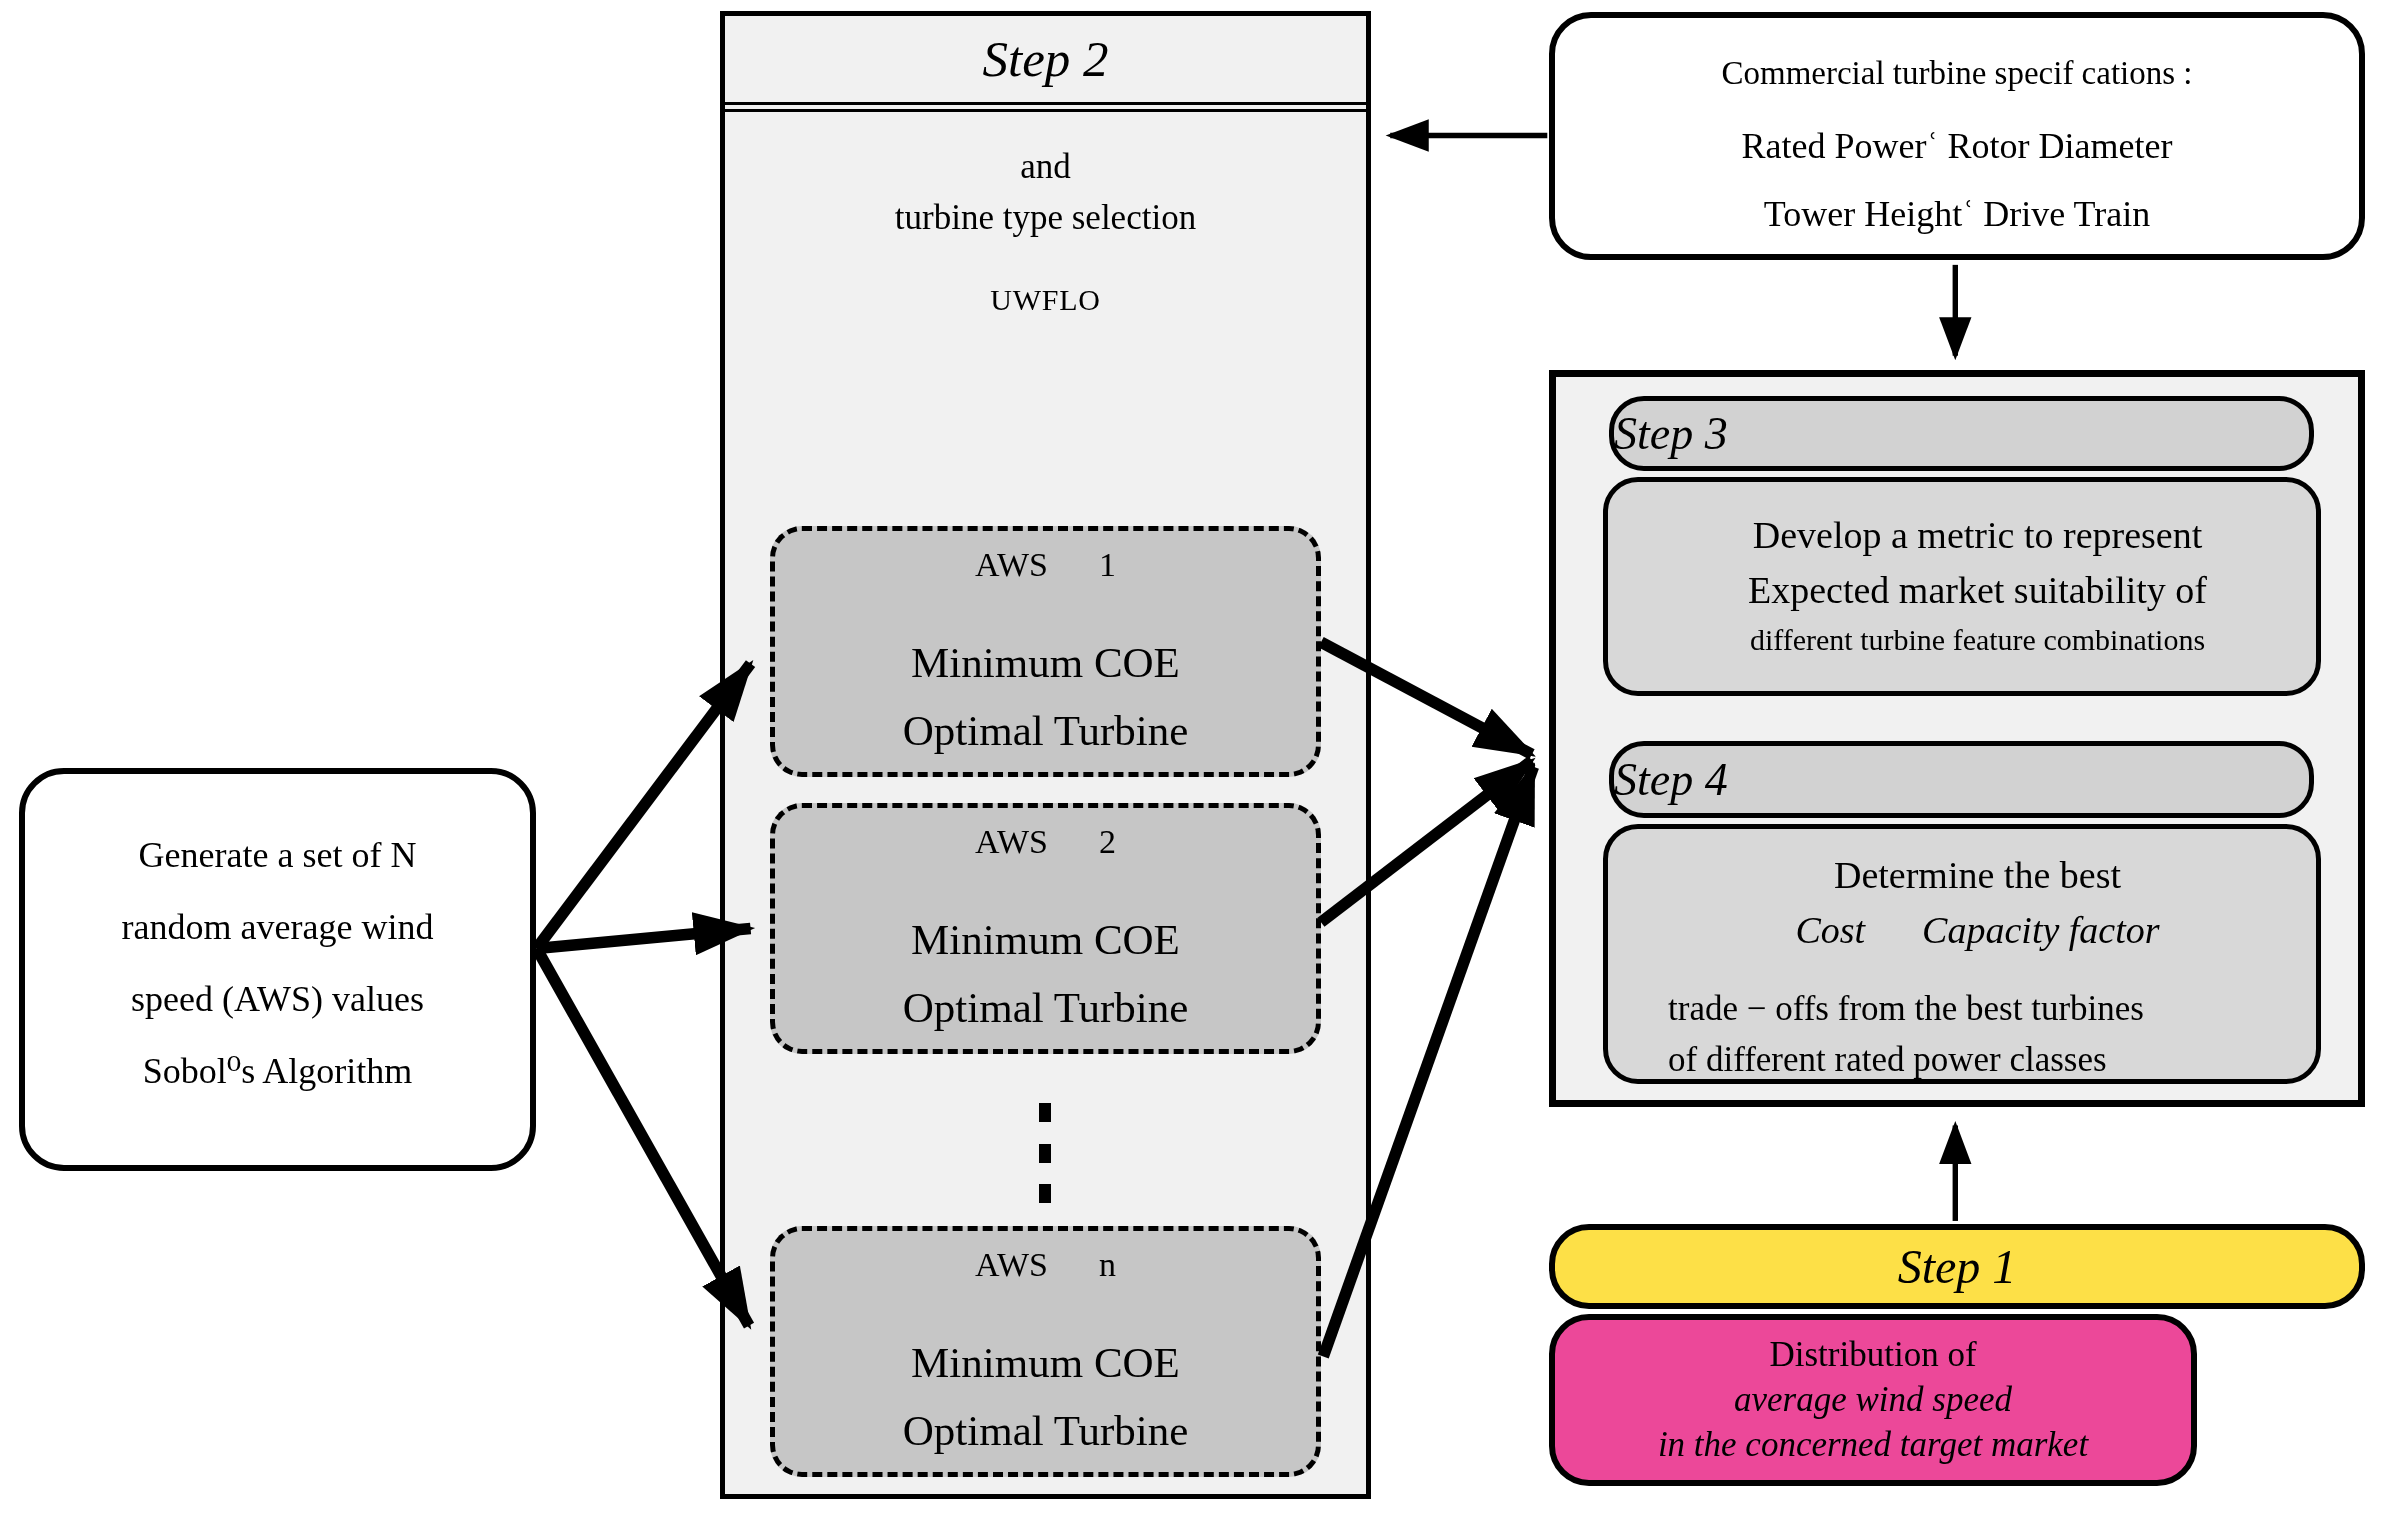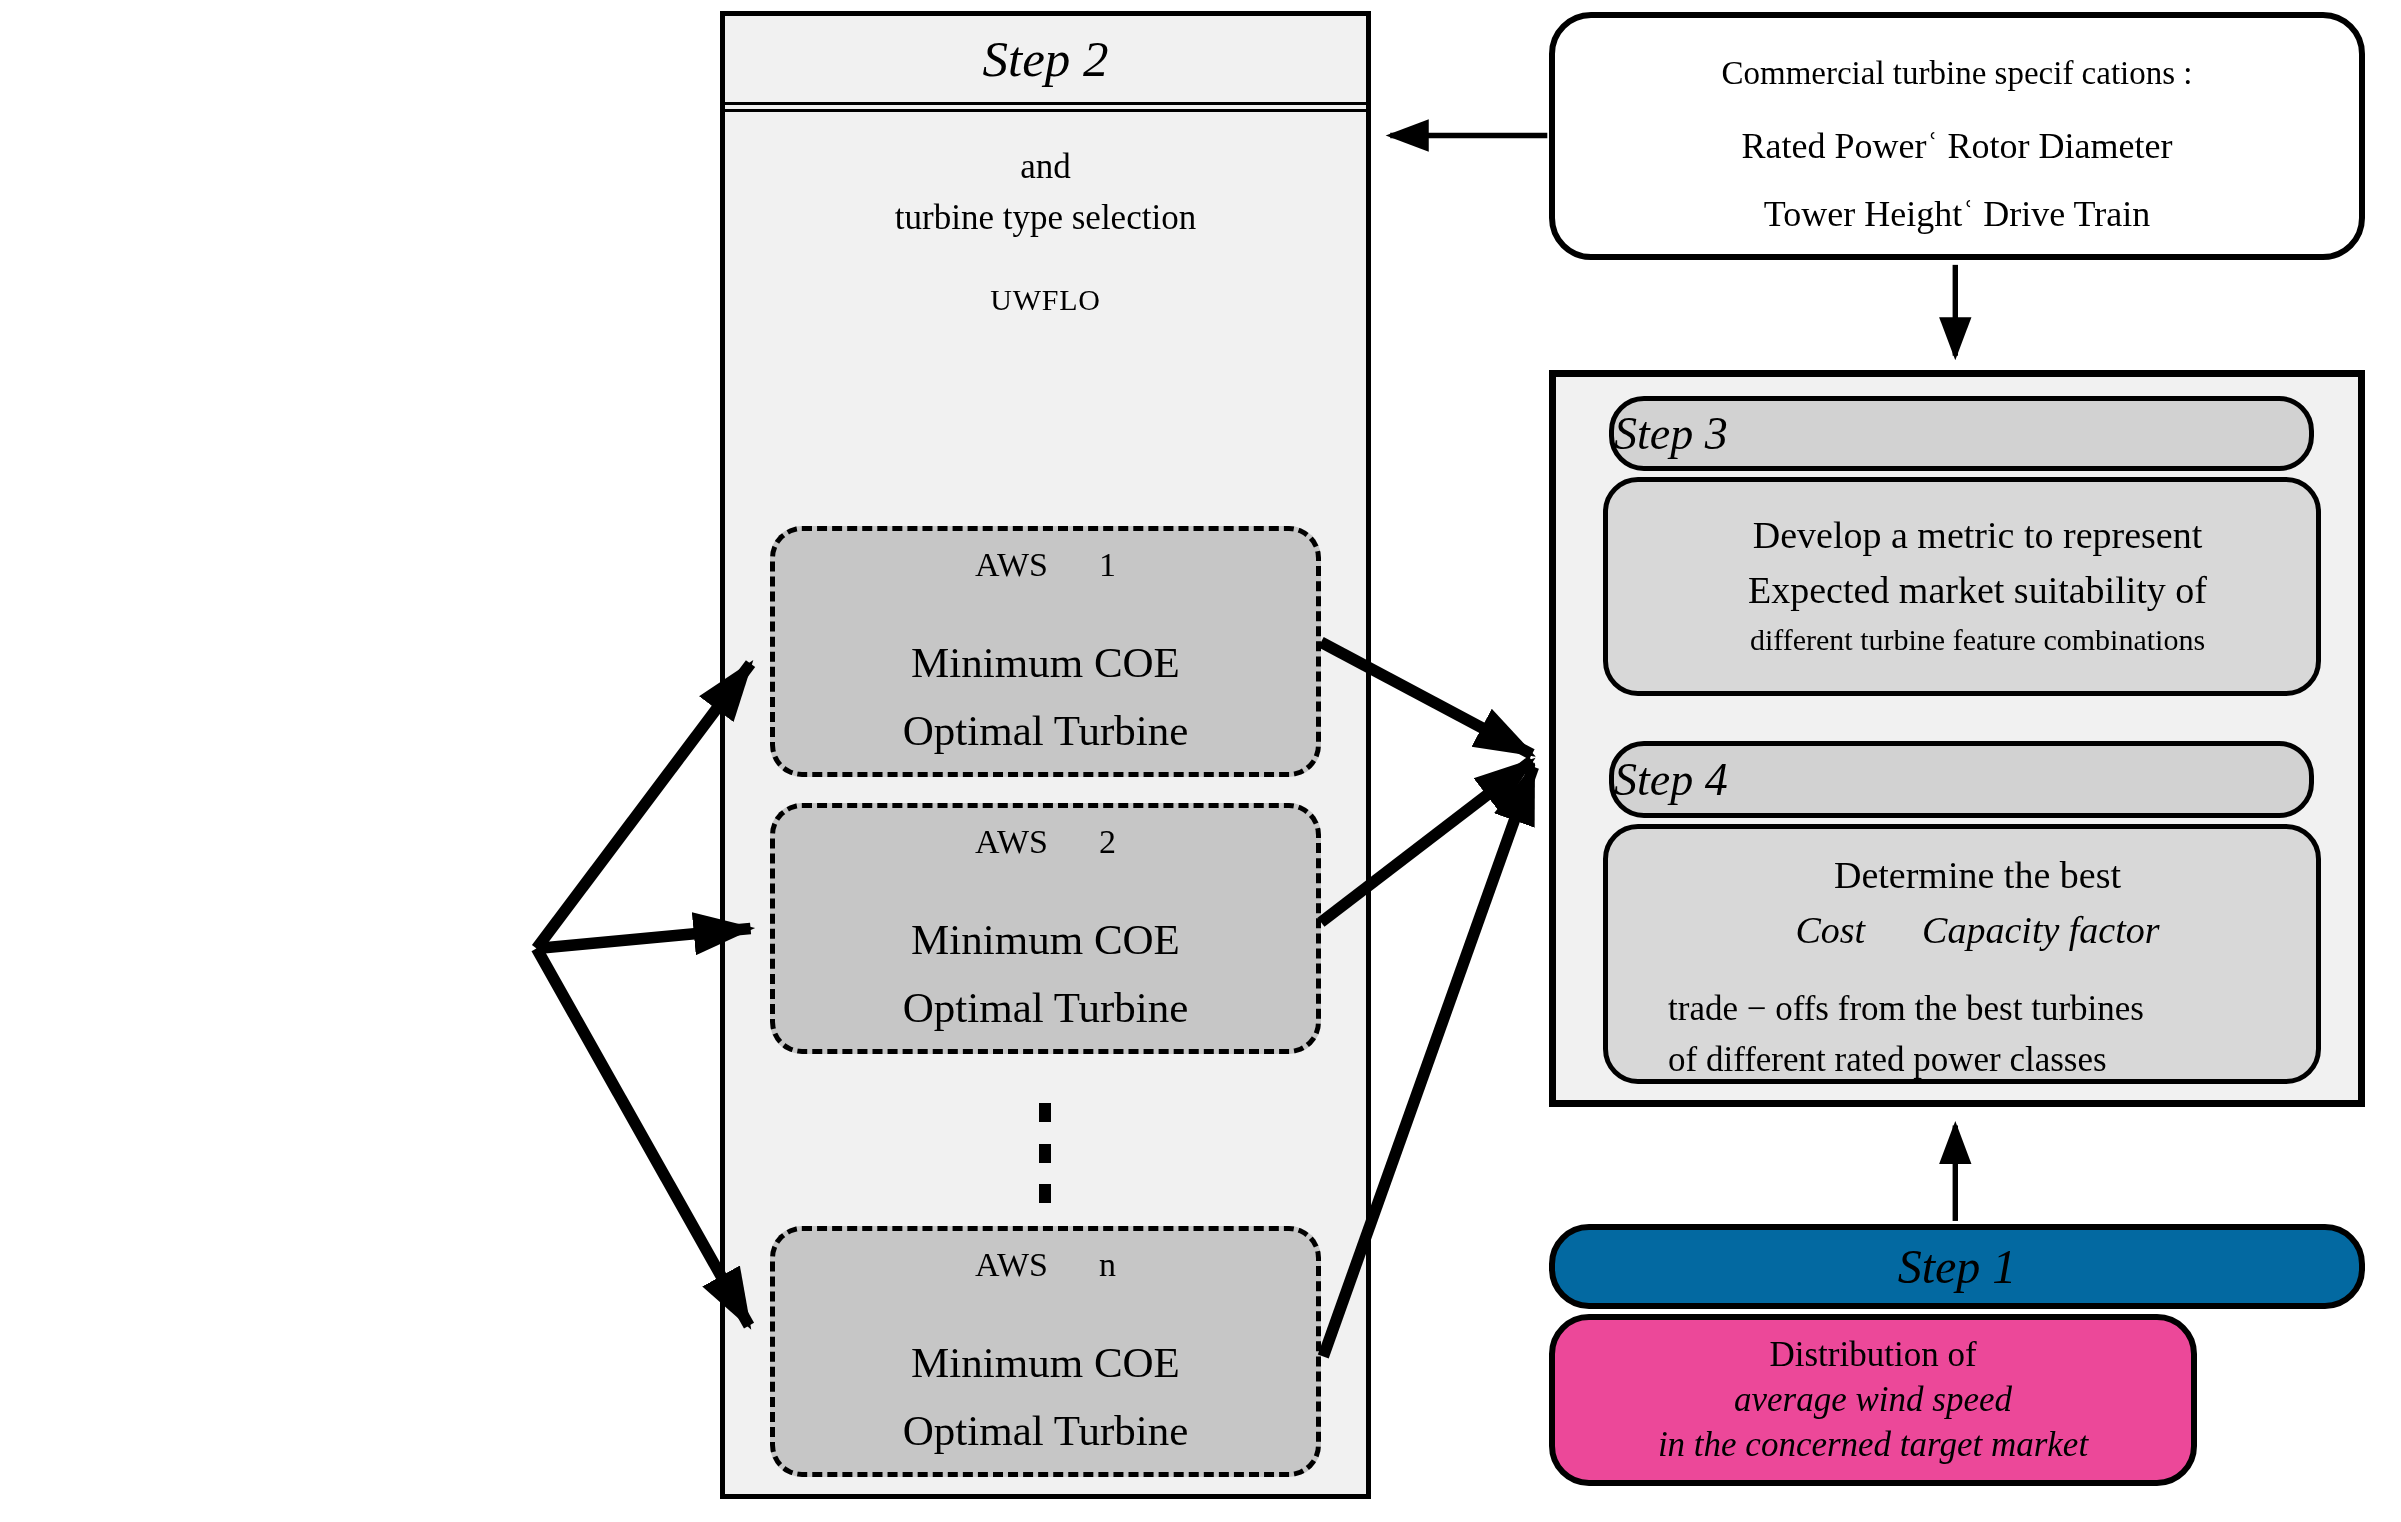--- a/index.html
+++ b/index.html
@@ -50,21 +50,21 @@
   #step3-body { left:1603px; top:477px; width:718px; height:219px; }
   #step4-body { left:1603px; top:824px; width:718px; height:260px; }
   .s3-line12 { margin-top:26px; font-size:38px; line-height:55px; }
   .s3-line3  { margin-top:4.6px; font-size:30px; }
   .s4-line1 { margin-top:18.5px; font-size:38px; line-height:55px; }
   .s4-line2 { font-style:italic; font-size:38px; line-height:55px; }
   .s4-bottom { margin-top:25px; text-align:left; padding:0 29px; font-size:35px; line-height:51px; }
 
   
   #step1-header { left:1549px; top:1224px; width:816px; height:85px;
-                  background:#0369a1; border:6.2px solid #000; border-radius:40px;
+                  background:#fde047; border:6.2px solid #000; border-radius:40px;
                   display:flex; align-items:center; justify-content:center;
                   font-style:italic; font-size:48px; }
   #step1-body { left:1549px; top:1314px; width:648px; height:172px;
                 background:#ec4899; border:6.2px solid #000; border-radius:40px; text-align:center; }
   .s1-text { margin-top:12.3px; font-size:35px; line-height:45px; }
   .italic { font-style:italic; }
 
   
   #arrows { left:0; top:0; width:2401px; height:1522px; pointer-events:none; }
 </style>
@@ -105,20 +105,28 @@
   </div>
 
   <div id="aws-box-n" class="abs aws-box">
     <div class="aws-label">AWS   n</div>
     <div class="aws-main">
       <div>Minimum COE</div>
       <div>Optimal Turbine</div>
     </div>
   </div>
 
+  <div id="left-box" class="abs">
+    <div class="left-box-text">
+      <div>Generate a set of N</div>
+      <div>random average wind</div>
+      <div>speed (AWS) values</div>
+      <div>Sobol⁰s Algorithm</div>
+    </div>
+  </div>
 
   <div id="commercial-box" class="abs">
     <div class="comm-line1">Commercial turbine specif cations :</div>
     <div class="comm-line2">Rated Powerʿ Rotor Diameter</div>
     <div class="comm-line3">Tower Heightʿ Drive Train</div>
   </div>
 
   <div id="right-panel" class="abs"></div>
 
   <div id="step3-header" class="abs step-header">

